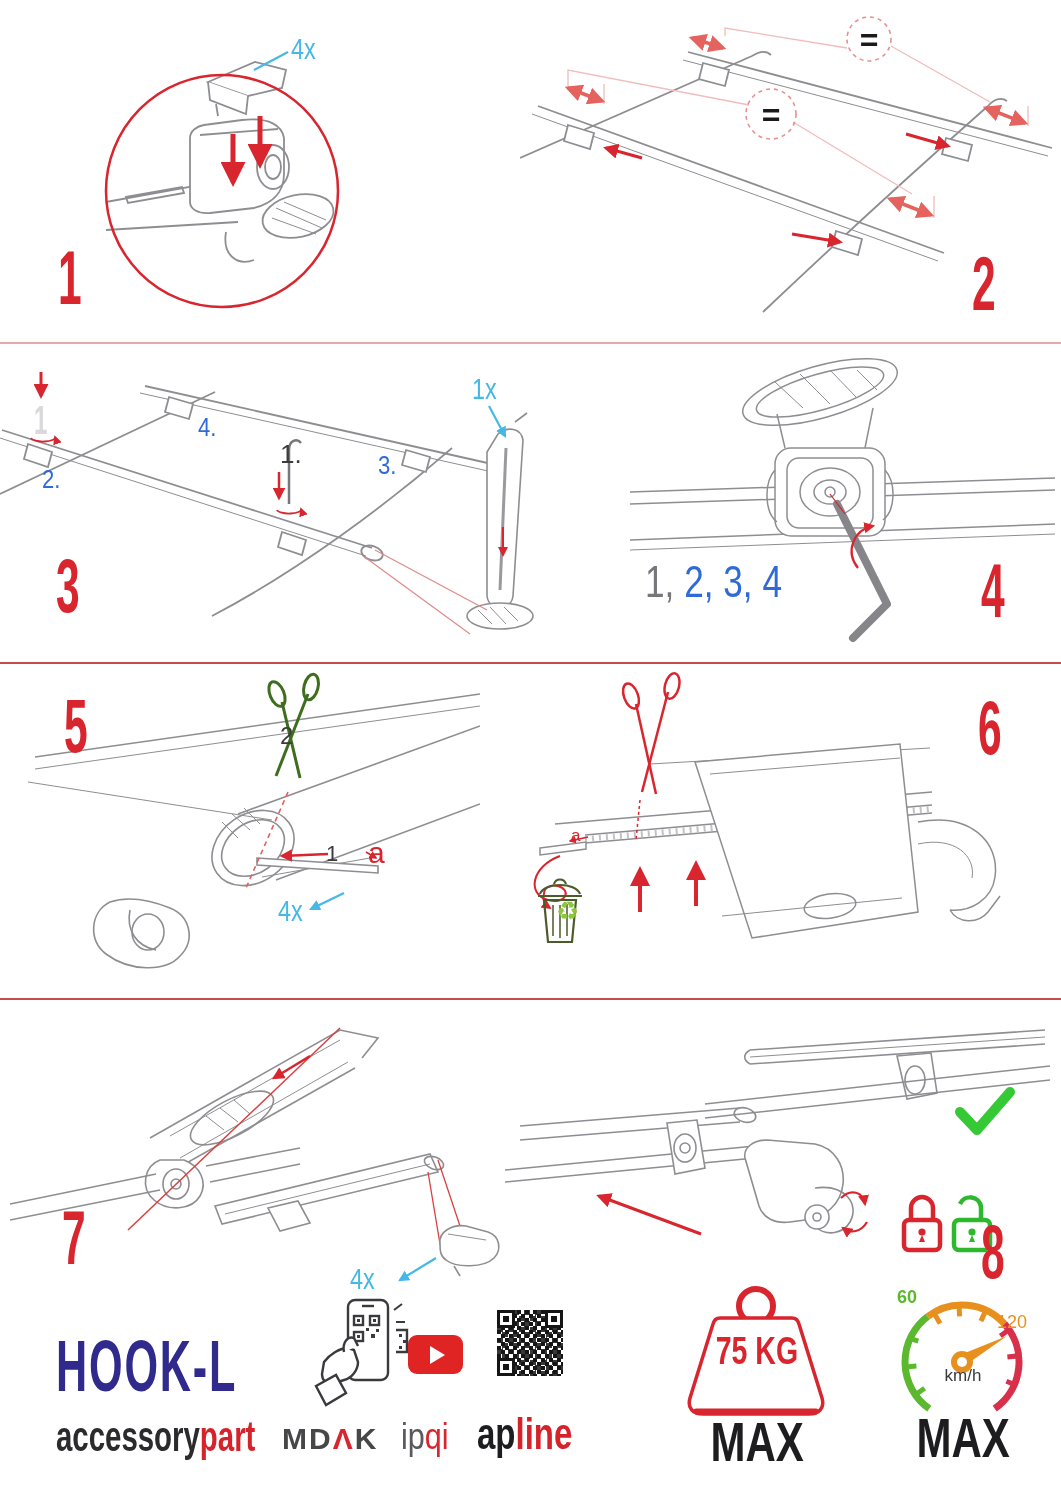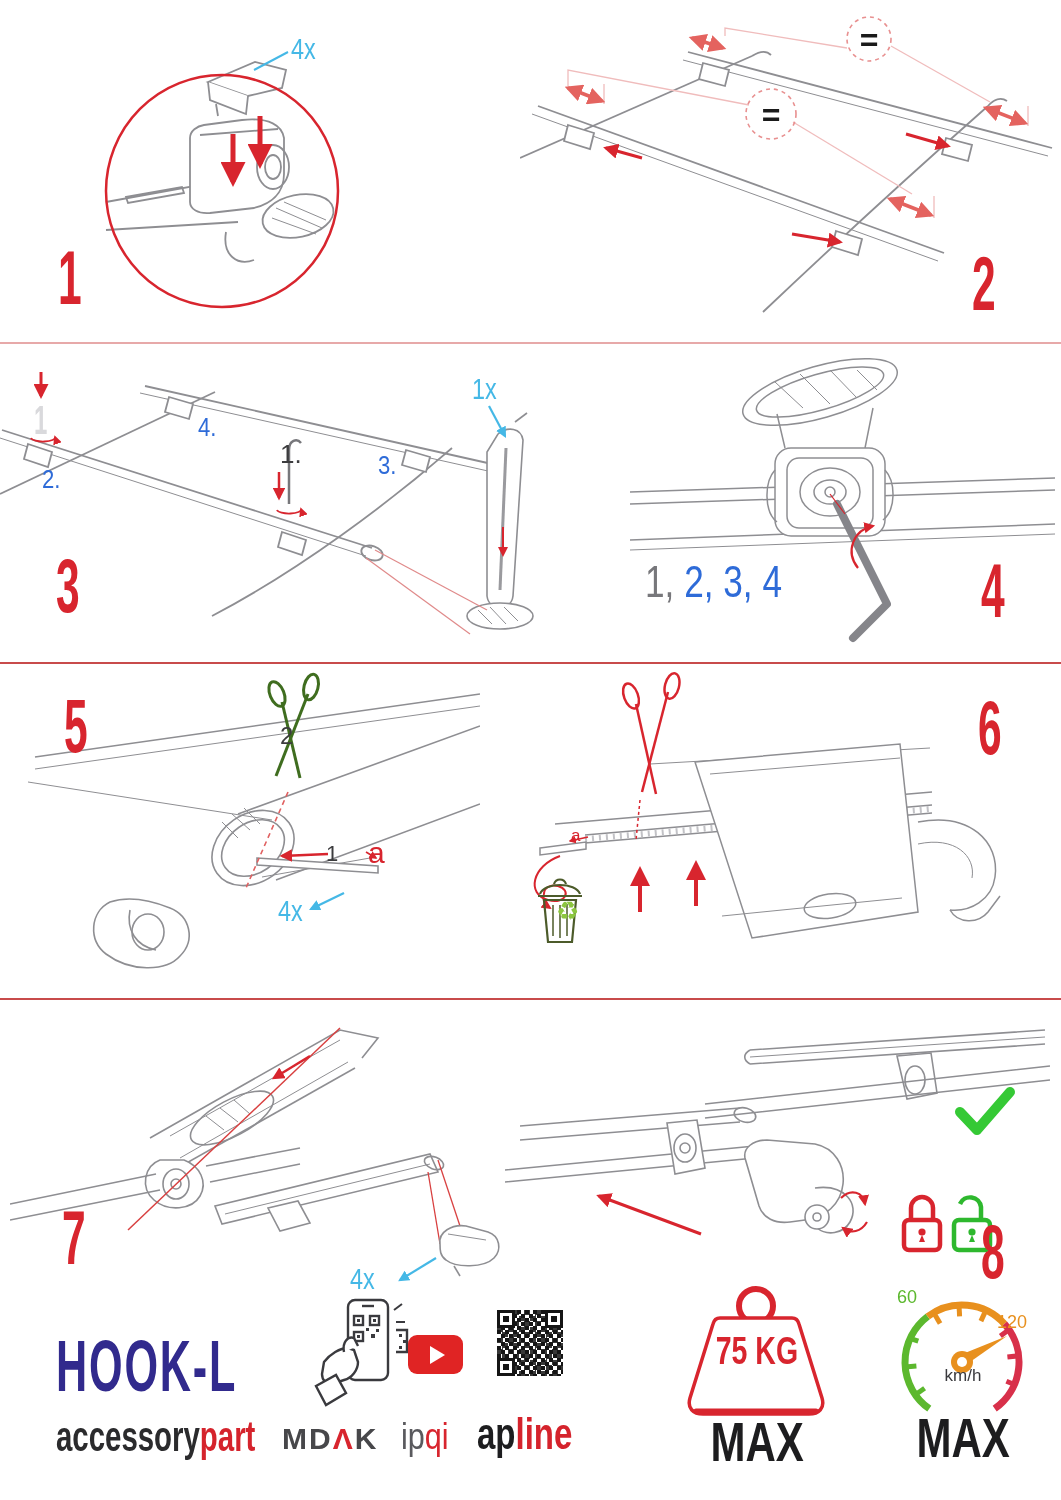--- a/index.html
+++ b/index.html
@@ -33,21 +33,21 @@
         transform:scaleX(0.85);transform-origin:0 0;white-space:nowrap;}
   .ipqi .red{color:#d8252e;}
   .apline{position:absolute;left:477px;top:1412px;font-size:44px;font-weight:700;line-height:1;
           transform:scaleX(0.75);transform-origin:0 0;white-space:nowrap;}
   .apline .blk{color:#1d1d1f;} .apline .red{color:#d5232c;}
   .kgval{position:absolute;left:676px;top:1332px;width:162px;text-align:center;color:#d8252e;
          font-weight:700;font-size:38px;line-height:1;}
   .kgval span,.maxlbl span{display:inline-block;transform:scaleX(0.75);transform-origin:50% 0;}
   .maxlbl{position:absolute;width:162px;text-align:center;color:#1d1d1f;font-weight:700;
           font-size:56px;line-height:1;}
-  .speedlo{position:absolute;left:897px;top:1288px;color:#5cb82e;font-weight:400;font-size:18px;line-height:1;}
+  .speedlo{position:absolute;left:897px;top:1288px;color:#5cb82e;font-weight:700;font-size:18px;line-height:1;}
   .speedhi{position:absolute;left:997px;top:1313px;color:#e8901e;font-weight:400;font-size:18px;line-height:1;}
   .speedunit{position:absolute;left:882px;top:1367px;width:162px;text-align:center;color:#3a3a3e;
              font-size:17px;line-height:1;}
   .yt{position:absolute;left:408px;top:1335px;width:55px;height:39px;background:#e02424;
       border-radius:9px;display:flex;align-items:center;justify-content:center;}
   .yt-tri{width:0;height:0;border-top:9px solid transparent;border-bottom:9px solid transparent;
           border-left:15px solid #ffffff;margin-left:3px;}
   .qr{position:absolute;left:497px;top:1310px;width:66px;height:66px;
       background:repeating-conic-gradient(#151515 0% 25%, #ffffff 0% 50%);
       background-size:8px 8px;}

